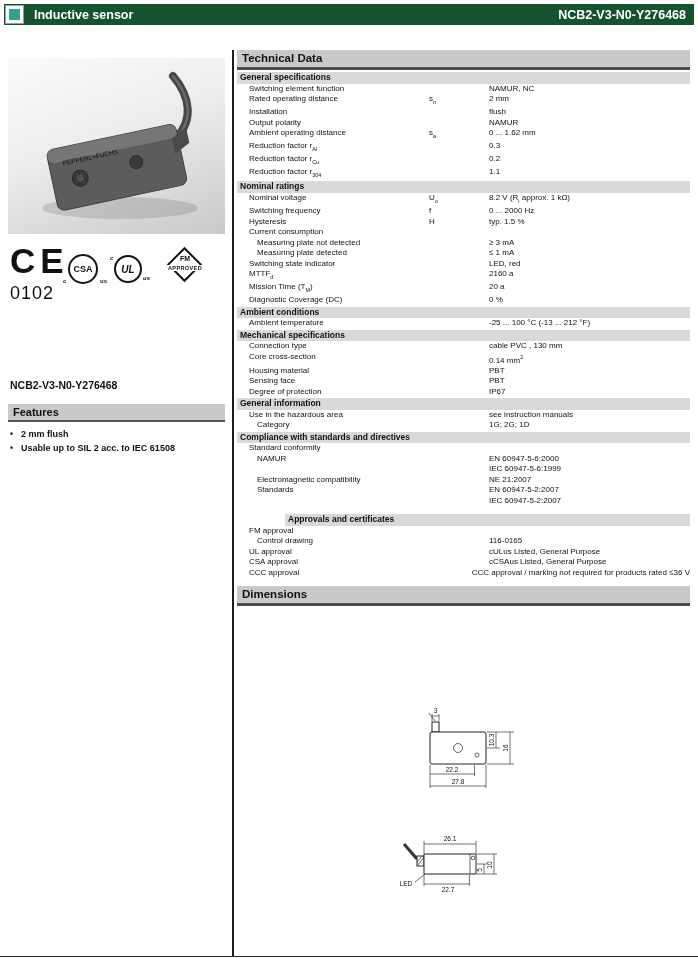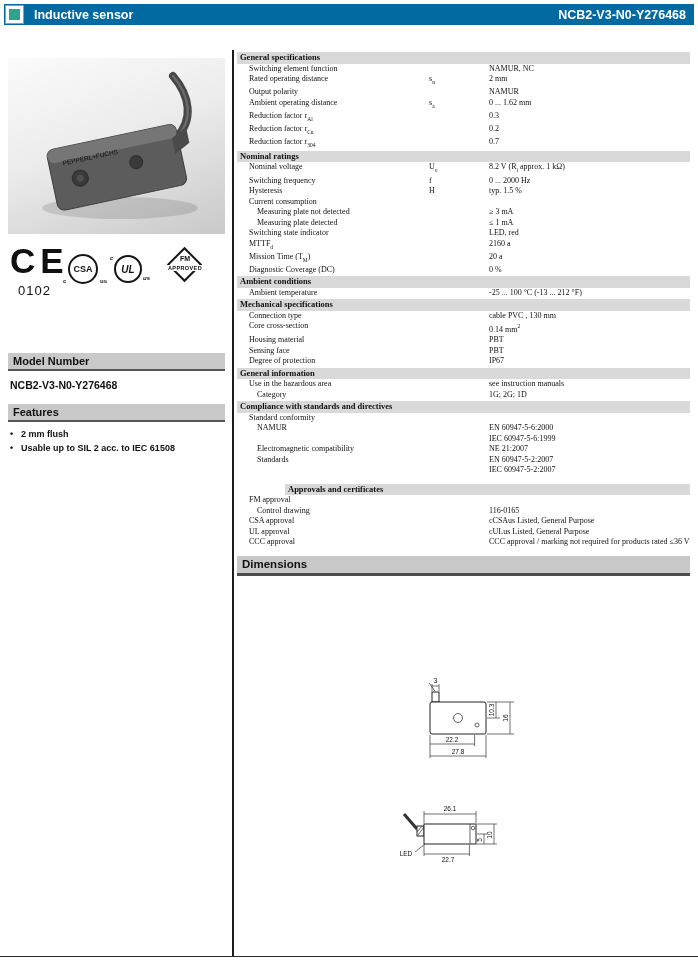--- a/index.html
+++ b/index.html
@@ -1,37 +1,37 @@
 <!DOCTYPE html>
 <html><head>
 <meta charset="utf-8">
 <style>
   * { box-sizing: border-box; margin: 0; padding: 0; }
   html,body { width:698px; height:961px; background:#fff; font-family:"Liberation Sans", sans-serif; color:#111; }
   .page { position:relative; width:698px; height:961px; overflow:hidden; background:#fff; }
 
   
-  .top-bar { position:absolute; left:4px; top:4px; width:690px; height:21px; background:#0369a1;
+  .top-bar { position:absolute; left:4px; top:4px; width:690px; height:21px; background:#14532d;
              display:flex; align-items:center; justify-content:space-between; padding:0 8px 0 30px; }
   .top-bar .t-left, .top-bar .t-right { color:#fff; font-weight:bold; font-size:12.5px; }
   .brand-square { position:absolute; left:5px; top:5px; width:19px; height:19px; background:#fff; border:1px solid #9a9a9a; z-index:2; }
   .brand-square .inner { position:absolute; left:3px; top:3px; right:3px; bottom:3px; background:#2fa38c; }
 
   
   .v-divider { position:absolute; left:232px; top:50px; width:2px; height:907px; background:#1c1c1c; }
   .footer-rule { position:absolute; left:0; top:956px; width:698px; height:1px; background:#2a2a2a; }
 
   
   .left-col { position:absolute; left:8px; top:50px; width:217px; height:905px; }
   .photo { position:absolute; left:0; top:8px; width:217px; height:176px;
            background:linear-gradient(160deg,#fbfbfb 0%,#ececec 45%,#c9c9c9 100%); }
   .cert-row { position:absolute; left:0; top:196px; width:217px; height:105px; }
   .ce-mark { position:absolute; left:2px; top:2px; text-align:left; }
   .ce-letters { font-size:35px; font-weight:bold; letter-spacing:5px; line-height:26px; }
-  .ce-number { font-size:13px; margin-top:9px; letter-spacing:1px;margin-left:8px; }
+  .ce-number { font-size:18px; margin-top:9px; letter-spacing:1px; }
   .csa-mark { position:absolute; left:60px; top:8px; width:30px; height:30px; border:2.5px solid #151515; border-radius:50%;
               display:flex; align-items:center; justify-content:center; font-size:9px; font-weight:bold; }
   .csa-c { position:absolute; left:-7px; bottom:-2px; font-size:6px; font-weight:bold; }
   .csa-us { position:absolute; right:-11px; bottom:-2px; font-size:6px; font-weight:bold; }
   .ul-mark { position:absolute; left:106px; top:9px; width:28px; height:28px; border:2.5px solid #151515; border-radius:50%;
              display:flex; align-items:center; justify-content:center; font-size:10px; font-weight:bold; font-style:italic; }
   .ul-c { position:absolute; left:-6px; top:-2px; font-size:6px; font-weight:bold; }
   .ul-us { position:absolute; right:-10px; bottom:0px; font-size:6px; font-weight:bold; }
   .fm-mark { position:absolute; left:155px; top:2px; width:44px; height:42px; }
   .fm-diamond { position:absolute; left:9px; top:4px; width:25px; height:25px; border:2.5px solid #151515; transform:rotate(45deg); }
@@ -44,21 +44,21 @@
   .mn-value { position:absolute; left:2px; top:329px; font-size:10.5px; font-weight:bold; }
   .ft-bar { position:absolute; left:0; top:354px; width:217px; height:18px; font-size:11px; line-height:16px; padding-left:5px; }
   .ft-list { position:absolute; left:2px; top:377px; width:215px; }
   .ft-item { display:flex; font-size:9px; font-weight:bold; line-height:14px; }
   .ft-item .dot { width:11px; text-align:left; }
 
   
   .right-col { position:absolute; left:237px; top:50px; width:453px; }
   .section-head { height:20px; background:#c9c9c9; border-bottom:3px solid #4d4d4d;
                   font-weight:bold; font-size:11.5px; line-height:17px; padding-left:5px; }
-  #tech-table { margin-top:2px;font-family:Liberation Serif, serif; }
+  #tech-table { margin-top:2px; }
   .tsec { background:#d9d9d9; font-weight:bold; font-size:8.5px; line-height:11.5px; padding-left:3px; margin-top:1px; }
   .tsec.gap { margin-top:8px;margin-left:48px; }
   .trow { display:flex; font-size:8px; line-height:10.5px; min-height:10.5px; }
   .tl { width:192px; padding-left:12px; white-space:nowrap; overflow:hidden; }
   .tl.ind2 { padding-left:20px; }
   .ts { width:24px; white-space:nowrap; }
   .tv { flex:1; white-space:nowrap;padding-left:36px; }
   sub { font-size:5.5px; }
   sup { font-size:5.5px; }
 
@@ -119,51 +119,56 @@
         <span class="ul-c">c</span>
         <span class="ul-us">us</span>
       </div>
       <div class="fm-mark">
         <div class="fm-diamond"></div>
         <div class="fm-letters">FM</div>
         <div class="fm-band">APPROVED</div>
       </div>
     </div>
 
-    <div class="gray-bar mn-bar">Model Number</div>
     <div class="mn-value">NCB2-V3-N0-Y276468</div>
 
     <div class="gray-bar ft-bar">Features</div>
     <div class="ft-list">
       <div class="ft-item">
         <span class="dot">•</span>
         <span>2 mm flush</span>
       </div>
       <div class="ft-item">
         <span class="dot">•</span>
         <span>Usable up to SIL 2 acc. to IEC 61508</span>
       </div>
     </div>
   </div>
 
   <div class="right-col">
+    <div class="section-head">Technical Data</div>
 
     <div id="tech-table">
         <div class="tsec">General specifications</div>
         <div class="trow">
           <span class="tl">Switching element function</span>
           <span class="ts"></span>
           <span class="tv">NAMUR, NC</span>
         </div>
         <div class="trow">
           <span class="tl">Rated operating distance</span>
           <span class="ts">s<sub>n</sub></span>
           <span class="tv">2 mm</span>
         </div>
         <div class="trow">
+          <span class="tl">Installation</span>
+          <span class="ts"></span>
+          <span class="tv">flush</span>
+        </div>
+        <div class="trow">
           <span class="tl">Output polarity</span>
           <span class="ts"></span>
           <span class="tv">NAMUR</span>
         </div>
         <div class="trow">
           <span class="tl">Ambient operating distance</span>
           <span class="ts">s<sub>a</sub></span>
           <span class="tv">0 ... 1.62 mm</span>
         </div>
         <div class="trow">
@@ -172,21 +177,21 @@
           <span class="tv">0.3</span>
         </div>
         <div class="trow">
           <span class="tl">Reduction factor r<sub>Cu</sub></span>
           <span class="ts"></span>
           <span class="tv">0.2</span>
         </div>
         <div class="trow">
           <span class="tl">Reduction factor r<sub>304</sub></span>
           <span class="ts"></span>
-          <span class="tv">0.7</span>
+          <span class="tv">1.1</span>
         </div>
         <div class="tsec">Nominal ratings</div>
         <div class="trow">
           <span class="tl">Nominal voltage</span>
           <span class="ts">U<sub>o</sub></span>
           <span class="tv">8.2 V (R<sub>i</sub> approx. 1 kΩ)</span>
         </div>
         <div class="trow">
           <span class="tl">Switching frequency</span>
           <span class="ts">f</span>
@@ -301,28 +306,28 @@
           <span class="tl">FM  approval</span>
           <span class="ts"></span>
           <span class="tv"></span>
         </div>
         <div class="trow">
           <span class="tl ind2">Control drawing</span>
           <span class="ts"></span>
           <span class="tv">116-0165</span>
         </div>
         <div class="trow">
+          <span class="tl">UL approval</span>
+          <span class="ts"></span>
+          <span class="tv">cULus Listed, General Purpose</span>
+        </div>
+        <div class="trow">
           <span class="tl">CSA approval</span>
           <span class="ts"></span>
           <span class="tv">cCSAus Listed, General Purpose</span>
-        </div>
-        <div class="trow">
-          <span class="tl">UL approval</span>
-          <span class="ts"></span>
-          <span class="tv">cULus Listed, General Purpose</span>
         </div>
         <div class="trow">
           <span class="tl">CCC approval</span>
           <span class="ts"></span>
           <span class="tv">CCC approval / marking not required for products rated ≤36 V</span>
         </div>
       </div>
 
     <div class="section-head dims-bar">Dimensions</div>
 

